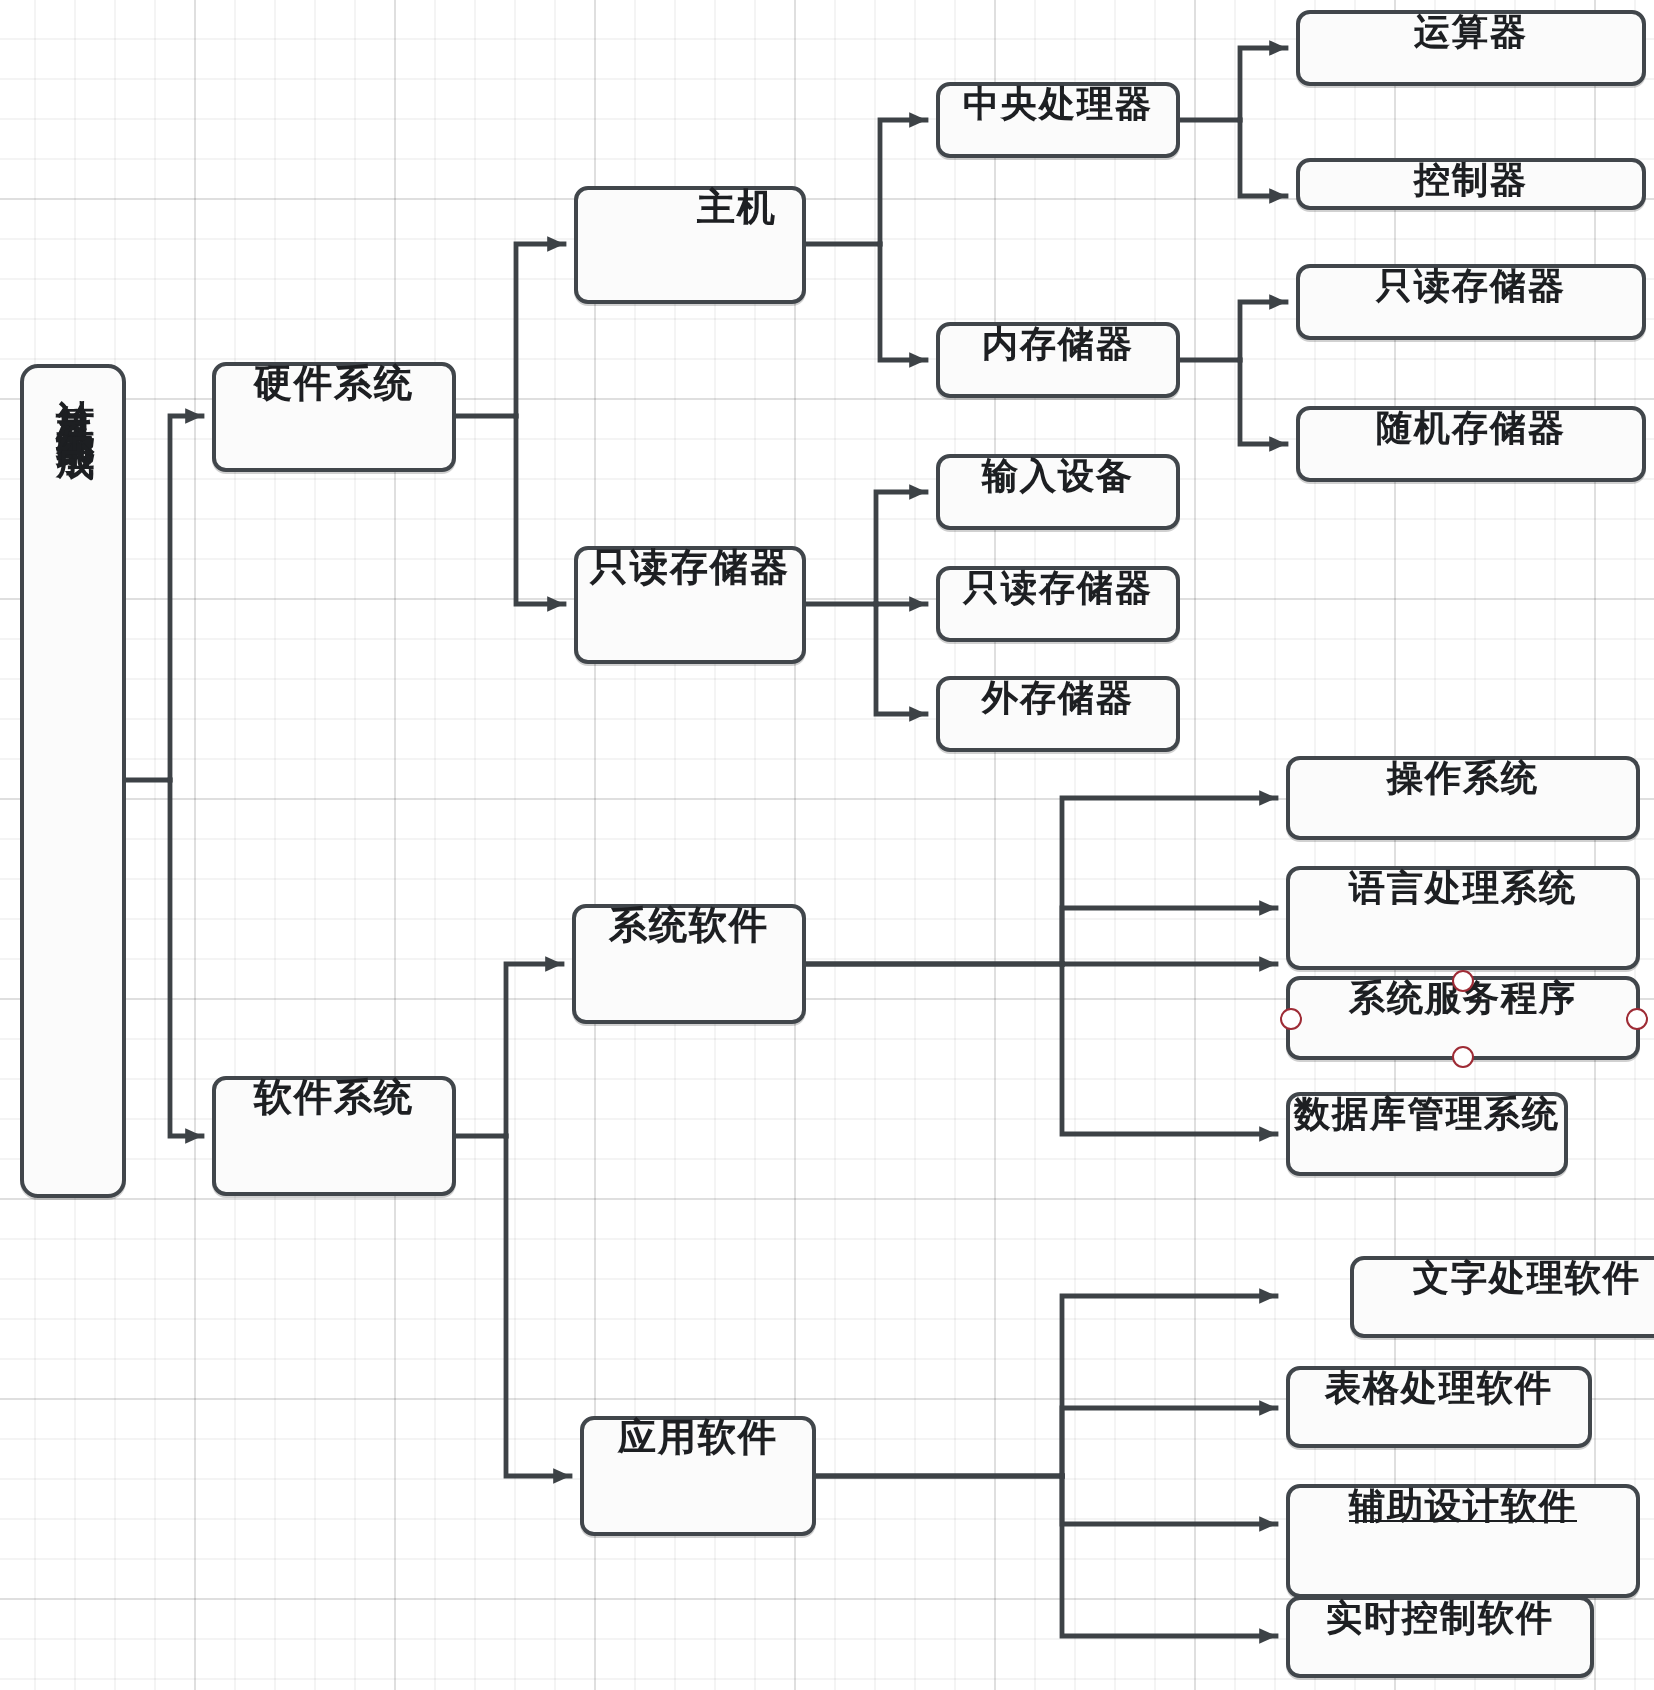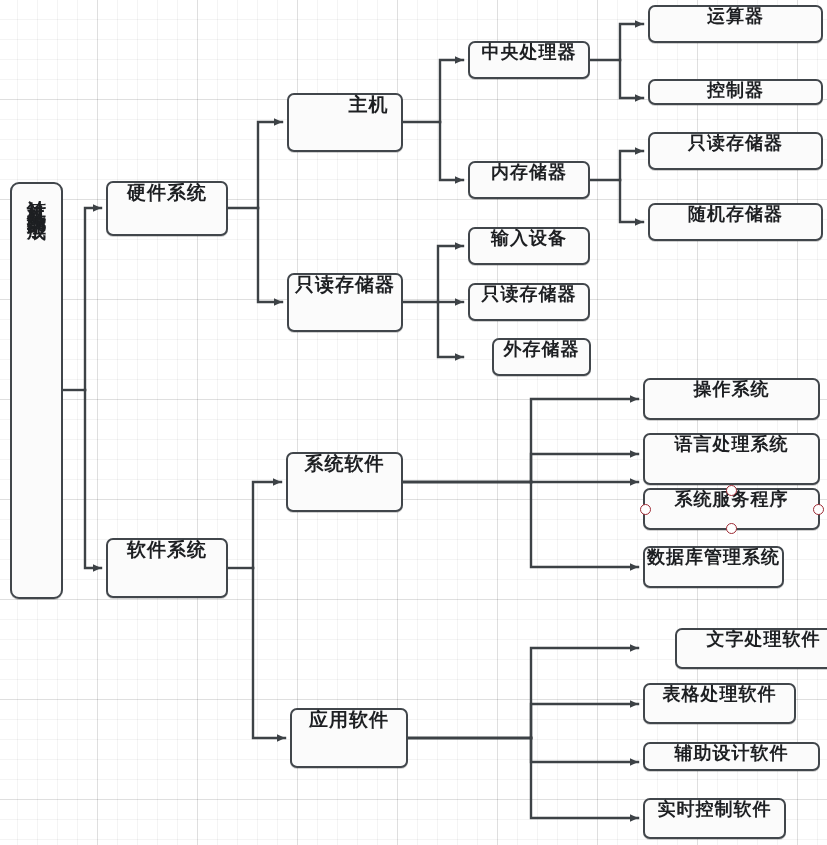--- a/index.html
+++ b/index.html
@@ -146,21 +146,21 @@
   </div>
   <div class="node" style="left:468px;top:161px;width:122px;height:38px;">
     <span class="lbl sm">内存储器</span>
   </div>
   <div class="node" style="left:468px;top:227px;width:122px;height:38px;">
     <span class="lbl sm">输入设备</span>
   </div>
   <div class="node" style="left:468px;top:283px;width:122px;height:38px;">
     <span class="lbl sm">只读存储器</span>
   </div>
-  <div class="node" style="left:492px;top:338px;width:99px;height:38px;font-family:Liberation Serif, serif;">
+  <div class="node" style="left:468px;top:338px;width:122px;height:38px;font-family:Liberation Serif, serif;">
     <span class="lbl sm">外存储器</span>
   </div>
 
   <div class="node" style="left:648px;top:5px;width:175px;height:38px;">
     <span class="lbl sm">运算器</span>
   </div>
   <div class="node" style="left:648px;top:79px;width:175px;height:26px;">
     <span class="lbl sm">控制器</span>
   </div>
   <div class="node" style="left:648px;top:132px;width:175px;height:38px;">
@@ -186,20 +186,20 @@
   <div class="node" style="left:643px;top:546px;width:141px;height:42px;">
     <span class="lbl sm">数据库管理系统</span>
   </div>
 
   <div class="node" style="left:675px;top:628px;width:177px;height:41px;">
     <span class="lbl sm">文字处理软件</span>
   </div>
   <div class="node" style="left:643px;top:683px;width:153px;height:41px;">
     <span class="lbl sm">表格处理软件</span>
   </div>
-  <div class="node" style="left:643px;top:742px;width:177px;height:29px;">
+  <div class="node" style="left:643px;top:742px;width:177px;height:57px;text-decoration:underline;">
     <span class="lbl sm">辅助设计软件</span>
   </div>
-  <div class="node" style="left:643px;top:798px;width:143px;height:41px;">
+  <div class="node" style="left:643px;top:798px;width:154px;height:41px;">
     <span class="lbl sm">实时控制软件</span>
   </div>
 
 </div>
 
 </body></html>

